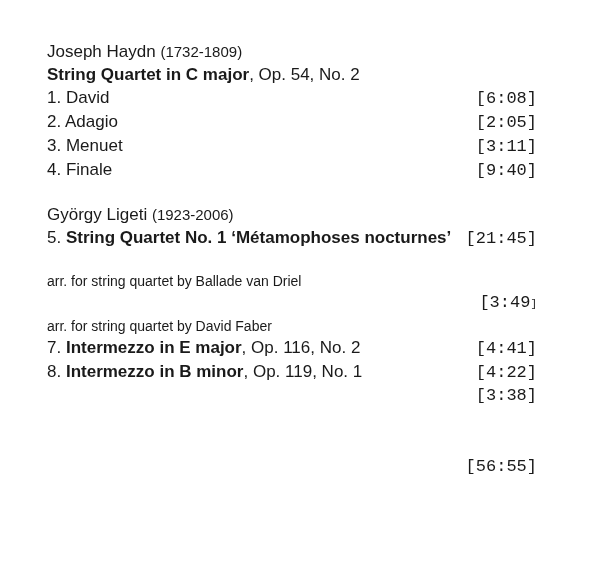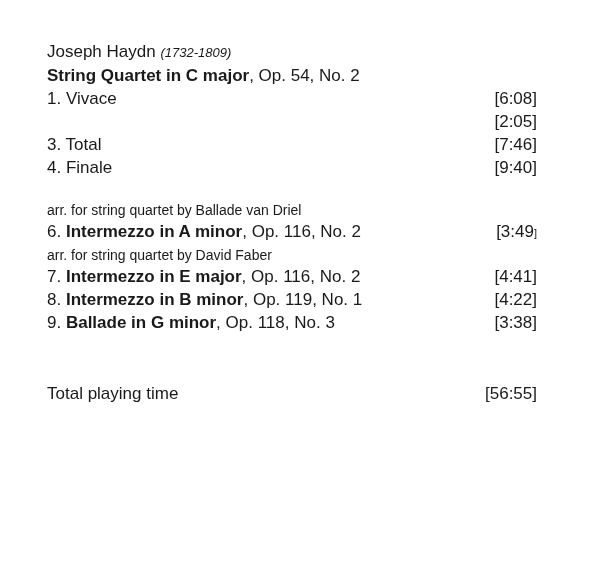--- a/index.html
+++ b/index.html
@@ -22,22 +22,21 @@
   }
   .section + .section {
     margin-top: 21px;
   }
   .composer-line {
     font-size: 17px;
     line-height: 23px;
     white-space: nowrap;
   }
   .composer-dates {
-    font-size: 13px;
-    font-style: italic;
+    font-size: 15px;
   }
   .work-line {
     font-size: 17px;
     line-height: 23px;
     white-space: nowrap;
   }
   .work-bold {
     font-weight: 700;
   }
   .track-line {
@@ -46,20 +45,21 @@
     font-size: 17px;
     line-height: 23px;
     white-space: nowrap;
   }
   .track-title-bold {
     font-weight: 700;
   }
   .duration {
     margin-left: auto;
     text-align: right;
+    font-family: Liberation Mono, monospace;
   }
   .note-line {
     font-size: 14px;
     line-height: 20px;
     white-space: nowrap;
   }
   .small-bracket {
     font-size: 11px;
   }
   .total-line {
@@ -73,53 +73,58 @@
 </style>
 </head>
 <body style="background: rgb(255, 255, 255); color: rgb(26, 26, 26);">
 
 <div class="page">
   <div id="track-list">
       <section class="section">
         <div class="composer-line"><span class="composer-name">Joseph Haydn </span><span class="composer-dates">(1732-1809)</span></div>
         <div class="work-line"><span class="work-bold">String Quartet in C major</span><span>, Op. 54, No. 2</span></div>
         <div class="track-line">
-          <span class="track-left"><span class="track-num">1. </span><span>Vivace</span></span>
+          <span class="track-left"><span class="track-num">1. </span><span>David</span></span>
           <span class="duration">[6:08]</span>
         </div>
         <div class="track-line">
+          <span class="track-left"><span class="track-num">2. </span><span>Adagio</span></span>
           <span class="duration">[2:05]</span>
         </div>
         <div class="track-line">
-          <span class="track-left"><span class="track-num">3. </span><span>Total</span></span>
-          <span class="duration">[7:46]</span>
+          <span class="track-left"><span class="track-num">3. </span><span>Menuet</span></span>
+          <span class="duration">[3:11]</span>
         </div>
         <div class="track-line">
           <span class="track-left"><span class="track-num">4. </span><span>Finale</span></span>
           <span class="duration">[9:40]</span>
         </div>
       </section>
       <section class="section">
+        <div class="composer-line"><span class="composer-name">György Ligeti </span><span class="composer-dates">(1923-2006)</span></div>
+        <div class="track-line">
+          <span class="track-left"><span class="track-num">5. </span><span class="track-title-bold">String Quartet No. 1 ‘Métamophoses nocturnes’</span></span>
+          <span class="duration">[21:45]</span>
+        </div>
+      </section>
+      <section class="section">
         <div class="note-line">arr. for string quartet by Ballade van Driel</div>
         <div class="track-line">
-          <span class="track-left"><span class="track-num">6. </span><span class="track-title-bold">Intermezzo in A minor</span><span>, Op. 116, No. 2</span></span>
           <span class="duration"><span>[3:49</span><span class="small-bracket">]</span></span>
         </div>
         <div class="note-line">arr. for string quartet by David Faber</div>
         <div class="track-line">
           <span class="track-left"><span class="track-num">7. </span><span class="track-title-bold">Intermezzo in E major</span><span>, Op. 116, No. 2</span></span>
           <span class="duration">[4:41]</span>
         </div>
         <div class="track-line">
           <span class="track-left"><span class="track-num">8. </span><span class="track-title-bold">Intermezzo in B minor</span><span>, Op. 119, No. 1</span></span>
           <span class="duration">[4:22]</span>
         </div>
         <div class="track-line">
-          <span class="track-left"><span class="track-num">9. </span><span class="track-title-bold">Ballade in G minor</span><span>, Op. 118, No. 3</span></span>
           <span class="duration">[3:38]</span>
         </div>
       </section>
     </div>
   <div class="total-line">
-    <span>Total playing time</span>
     <span class="duration">[56:55]</span>
   </div>
 </div>
 
 </body></html>

